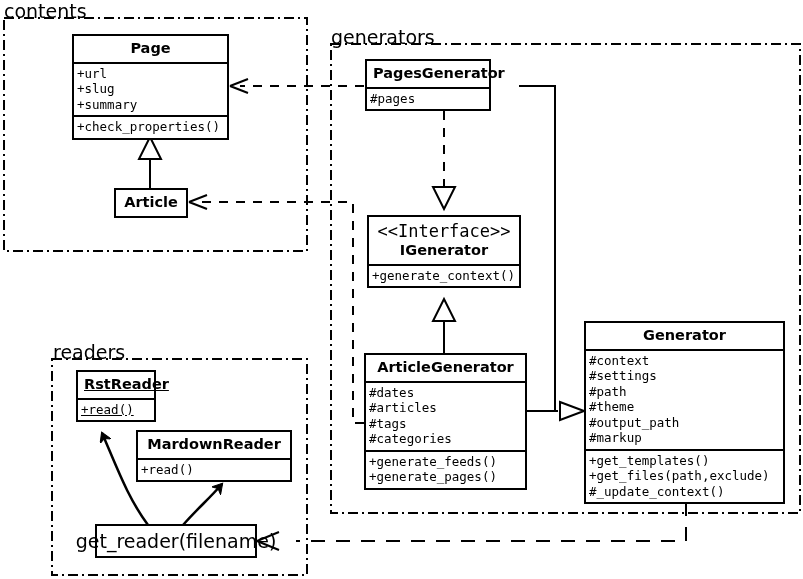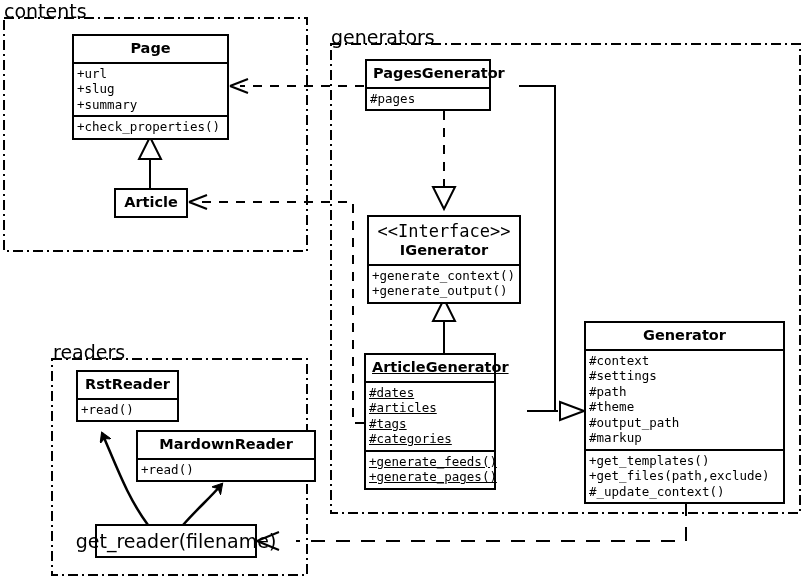--- a/index.html
+++ b/index.html
@@ -204,25 +204,24 @@
     </div>
   </div>
 
   <div class="cls" style="left:367px; top:215px; width:154px;">
     <div class="name-cell">
       <span class="stereo">&lt;&lt;Interface&gt;&gt;</span>
       <span>IGenerator</span>
     </div>
     <div class="compartment">
       <div>+generate_context()</div>
-      <div>+generate_output()</div>
-    </div>
-  </div>
-
-  <div class="cls" style="left:364px; top:353px; width:132px;text-decoration:underline;">
+    </div>
+  </div>
+
+  <div class="cls" style="left:364px; top:353px; width:163px;">
     <div class="name-cell">ArticleGenerator</div>
     <div class="compartment">
       <div>#dates</div>
       <div>#articles</div>
       <div>#tags</div>
       <div>#categories</div>
     </div>
     <div class="compartment">
       <div>+generate_feeds()</div>
       <div>+generate_pages()</div>
@@ -239,28 +238,28 @@
       <div>#output_path</div>
       <div>#markup</div>
     </div>
     <div class="compartment">
       <div>+get_templates()</div>
       <div>+get_files(path,exclude)</div>
       <div>#_update_context()</div>
     </div>
   </div>
 
-  <div class="cls" style="left:76px; top:370px; width:103px;">
+  <div class="cls" style="left:76px; top:370px; width:80px;text-decoration:underline;">
     <div class="name-cell">RstReader</div>
     <div class="compartment">
       <div>+read()</div>
     </div>
   </div>
 
-  <div class="cls" style="left:136px; top:430px; width:180px;">
+  <div class="cls" style="left:136px; top:430px; width:156px;">
     <div class="name-cell">MardownReader</div>
     <div class="compartment">
       <div>+read()</div>
     </div>
   </div>
 
   <div class="plain-box" style="left:95px; top:524px; width:162px; height:34px;">
     <span>get_reader(filename)</span>
   </div>
 

